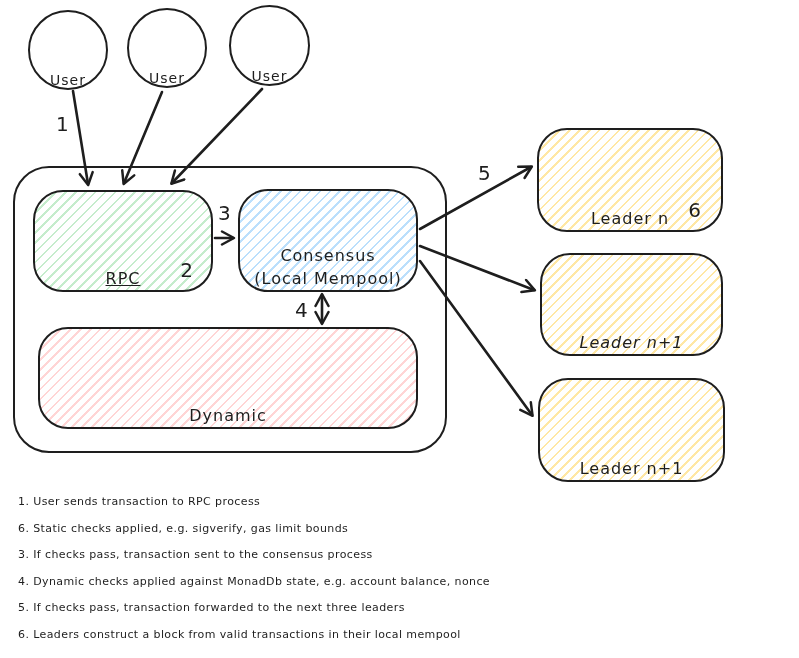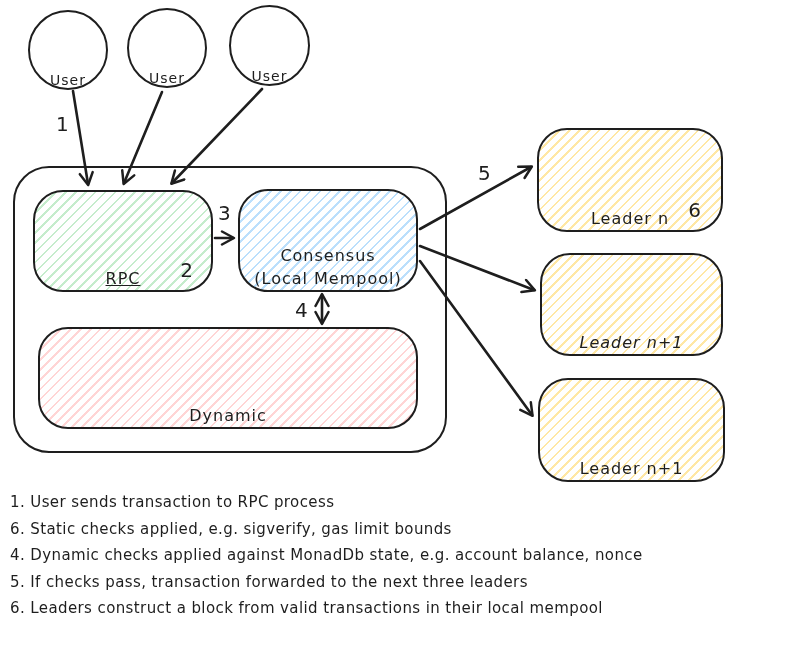--- a/index.html
+++ b/index.html
@@ -42,22 +42,22 @@
   }
   .hatch-green{background:repeating-linear-gradient(135deg,rgba(64,192,87,0.30) 0 1.8px,transparent 1.8px 7px);text-decoration:underline;}
   .hatch-blue{background:repeating-linear-gradient(135deg,rgba(77,171,247,0.38) 0 1.8px,transparent 1.8px 7px);}
   .hatch-red{background:repeating-linear-gradient(135deg,rgba(255,135,135,0.35) 0 1.8px,transparent 1.8px 7px);}
   .hatch-yellow{background:repeating-linear-gradient(135deg,rgba(255,203,55,0.45) 0 1.8px,transparent 1.8px 7px);}
   .arrows{
     position:absolute;left:0;top:0;width:799px;height:658px;
     pointer-events:none;z-index:10;
   }
   .steps{
-    position:absolute;left:10px;top:489px;width:770px;
-    font-size:15px;
+    position:absolute;left:18px;top:489px;width:770px;
+    font-size:11px;
     line-height:26.5px;
     letter-spacing:0.4px;
   }
   .steps div{white-space:nowrap;}
 </style>
 </head>
 <body>
 
 <div class="canvas">
 
@@ -124,18 +124,19 @@
 
       <path d="M 420 229 L 531 167" marker-end="url(#ah)"></path>
       <path d="M 420 246 L 534 290" marker-end="url(#ah)"></path>
       <path d="M 420 261 L 532 415" marker-end="url(#ah)"></path>
     </g>
   </svg>
 
   <div class="steps">
     <div>1. User sends transaction to RPC process</div>
     <div>6. Static checks applied, e.g. sigverify, gas limit bounds</div>
+    <div>3. If checks pass, transaction sent to the consensus process</div>
     <div>4. Dynamic checks applied against MonadDb state, e.g. account balance, nonce</div>
     <div>5. If checks pass, transaction forwarded to the next three leaders</div>
     <div>6. Leaders construct a block from valid transactions in their local mempool</div>
   </div>
 
 </div>
 
 </body></html>

